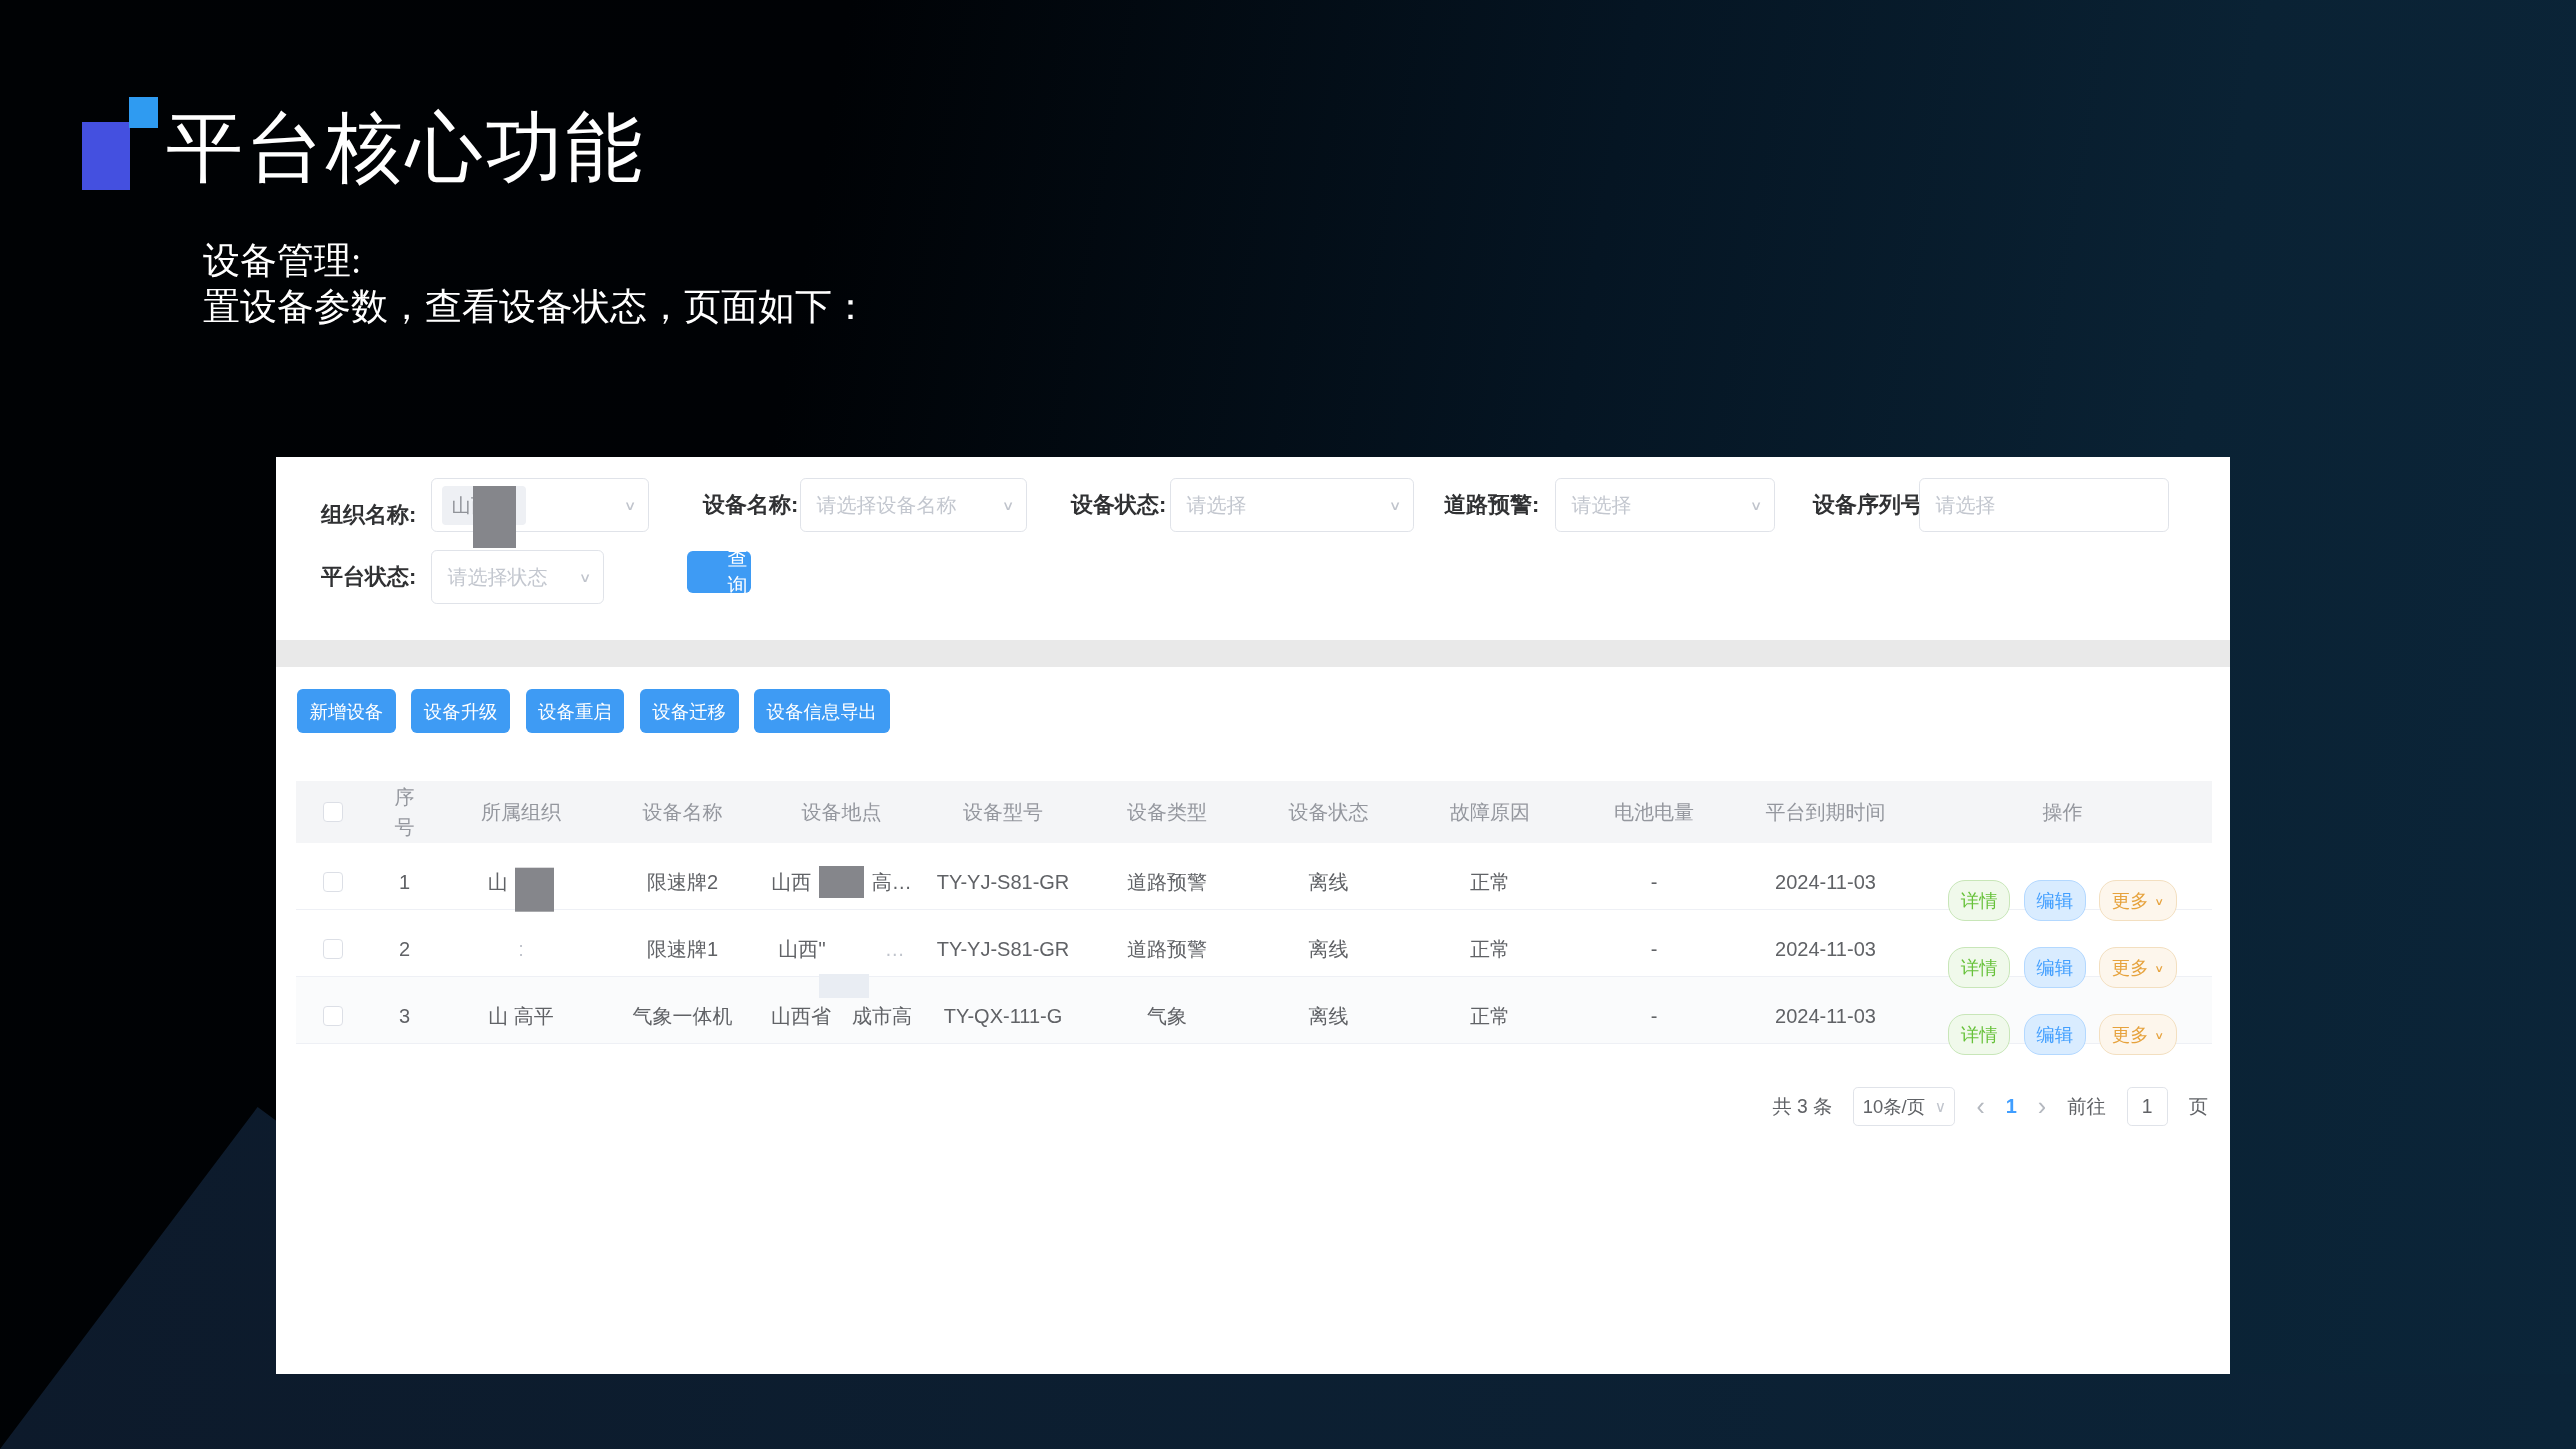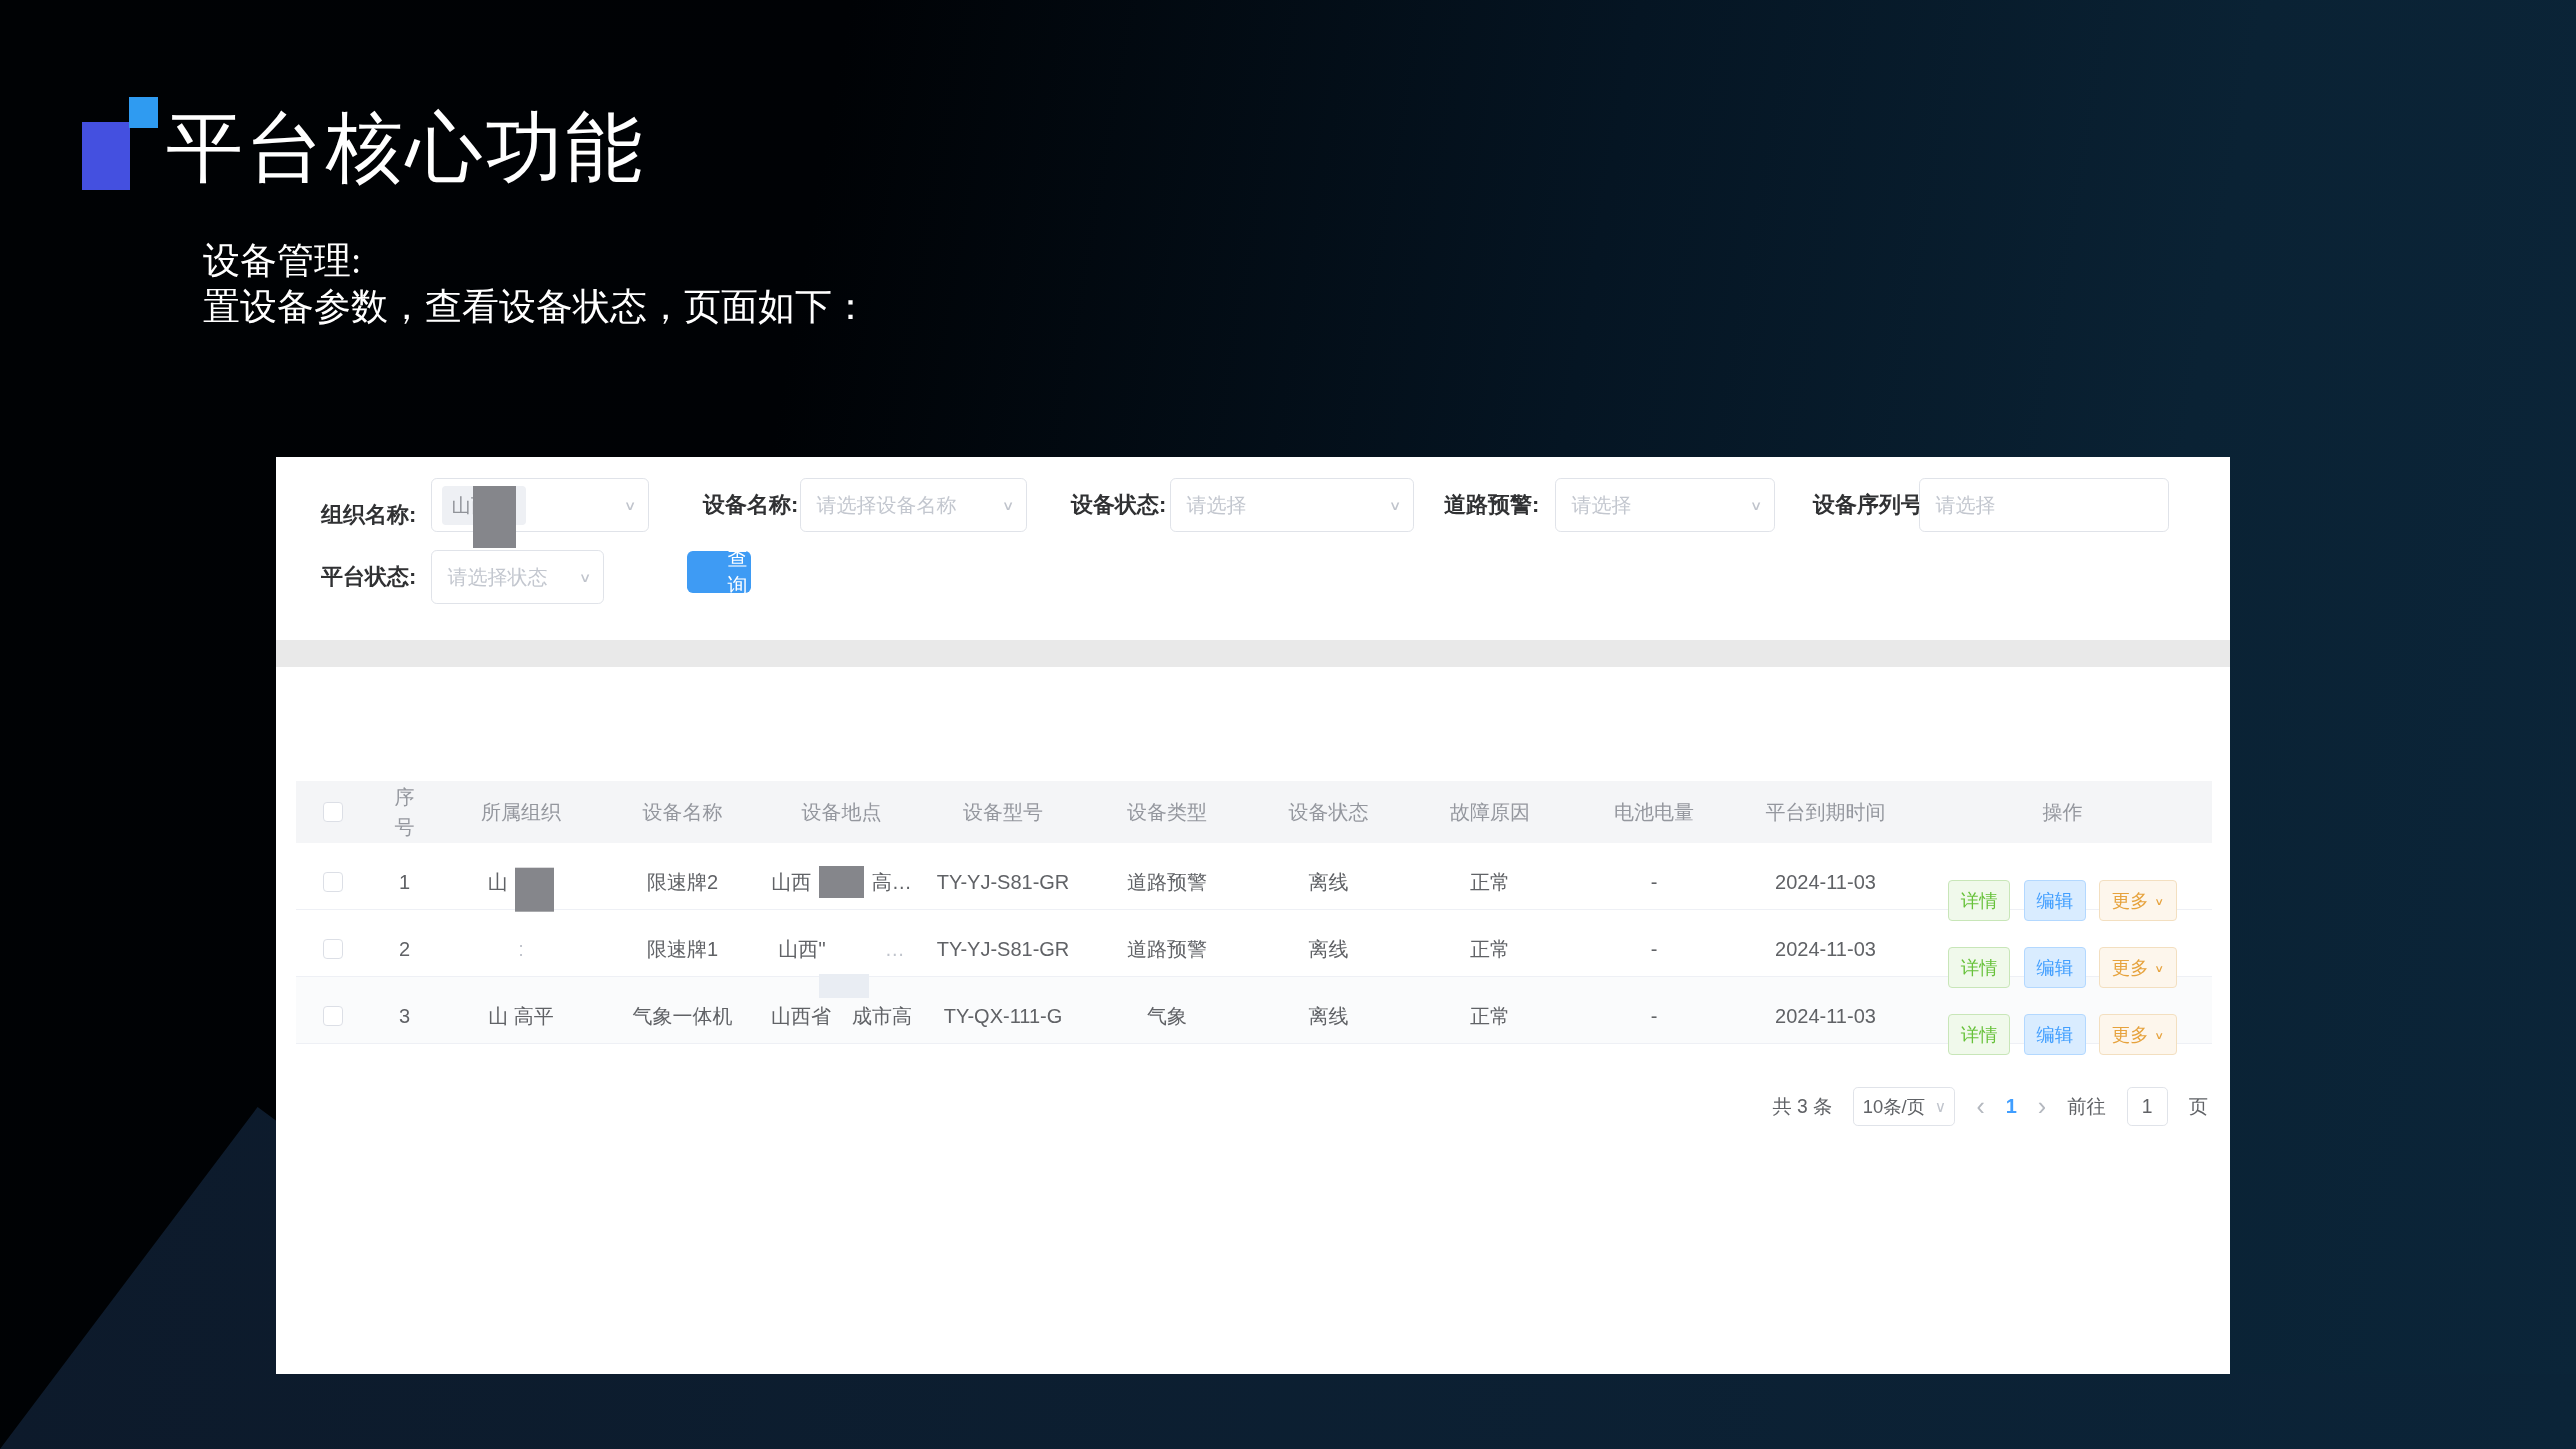--- a/index.html
+++ b/index.html
@@ -73,21 +73,21 @@
   .wrap2 { display:inline-block; width:25px; line-height:1.5; }
   .cb {
     width:20px; height:20px; border:1.9px solid #dcdfe6; border-radius:3.9px;
     background:#fff; margin:0 auto;
   }
   .cellflex { display:flex; align-items:center; justify-content:center; gap:7.7px; }
   .inline-redact { display:inline-block; background:#85868b; }
   .dim { color:#c0c4cc; }
   .actions { display:flex; align-items:center; justify-content:center; gap:13.5px; }
   .abtn {
-    height:41px; padding:0 11.6px; border-radius:4px; font-size:18.4px;
+    height:41px; padding:0 11.6px; border-radius:17px; font-size:18.4px;
     display:flex; align-items:center; gap:5.8px; white-space:nowrap;margin-top:37px;
   }
   .btn-detail { background:#f0f9eb; border:1.9px solid #c8e6b8; color:#67c23a; }
   .btn-edit   { background:#d9ecff; border:1.9px solid #b3d8ff; color:#409eff; }
   .btn-more   { background:#fdf6ec; border:1.9px solid #f3dfc0; color:#e6a23c; }
   .abtn .chev { font-size:13.5px; transform:scaleY(.75); }
   .artifact { position:absolute; left:543px; top:517px; width:50px; height:24px; background:#e9edf3; }
 
   
   .pagination {
@@ -180,20 +180,27 @@
   <div class="fg" style="left:155px; top:93px;">
     <div class="sel" style="width:173px;font-family:Liberation Serif, serif;">
       <span class="ph">请选择状态</span>
       <span class="chev">∨</span>
     </div>
   </div>
   <button class="btn-primary search-btn">查询</button>
 
   <div class="gray-band"></div>
 
+  <div class="toolbar">
+    <button class="btn-primary">新增设备</button>
+    <button class="btn-primary">设备升级</button>
+    <button class="btn-primary">设备重启</button>
+    <button class="btn-primary">设备迁移</button>
+    <button class="btn-primary">设备信息导出</button>
+  </div>
 
   <div class="table">
     <div class="trow thead">
       <div>
           <div class="cb"></div>
         </div>
       <div><span class="wrap2">序号</span></div>
       <div>所属组织</div>
       <div>设备名称</div>
       <div>设备地点</div>

